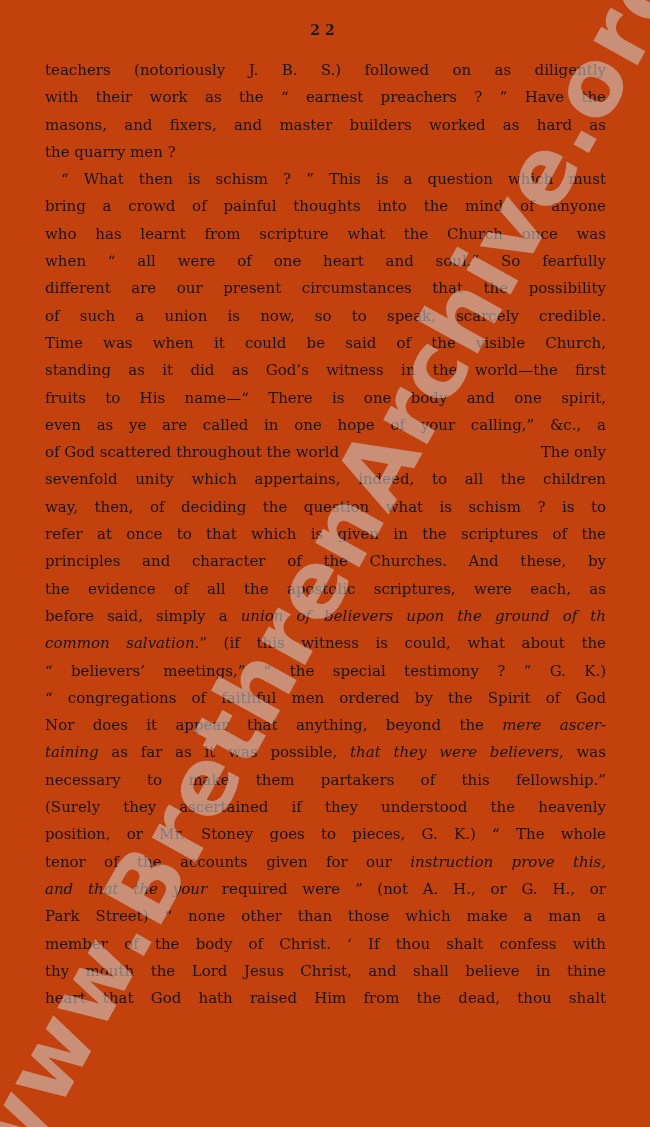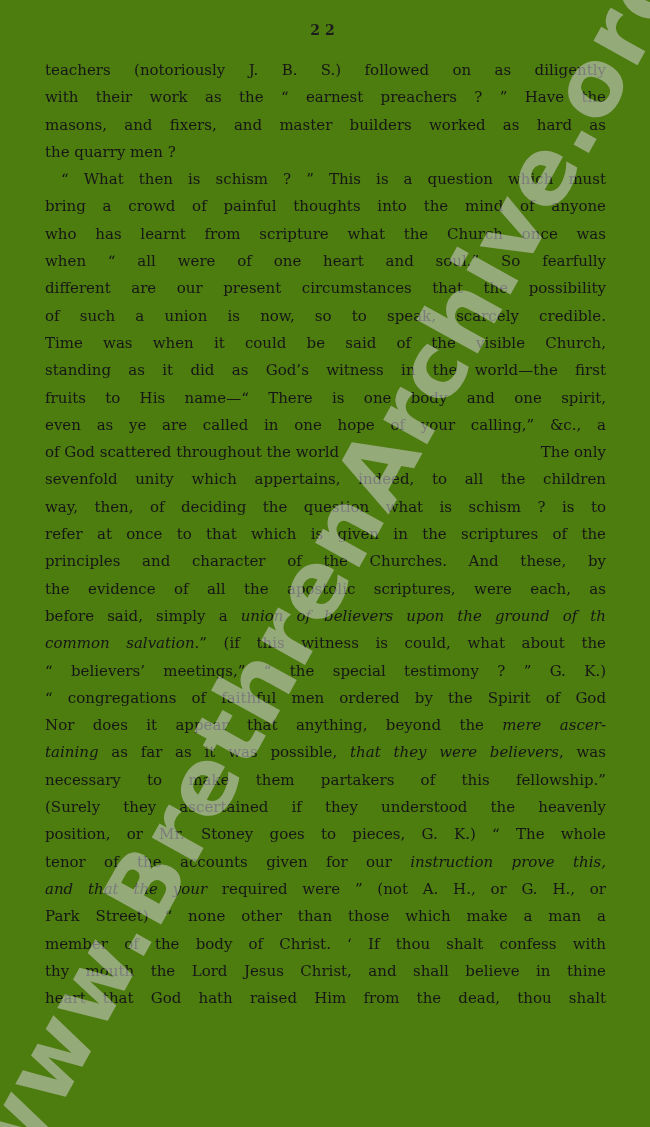--- a/index.html
+++ b/index.html
@@ -6,21 +6,21 @@
   html,body{margin:0;padding:0;}
   body{
     width:650px;height:1127px;
     background:#ffffff;
     font-family:"DejaVu Serif", serif;
     position:relative;
     overflow:hidden;
   }
   .page{
     position:absolute;inset:0;
-    background:#4d7c0f;
+    background:#c2410c;
   }
   .page-number{
     position:absolute;top:22px;left:0;right:0;
     text-align:center;
     font-size:14px;font-weight:700;
     letter-spacing:5px;
     color:#1c1c1c;
   }
   .text-block{
     position:absolute;

